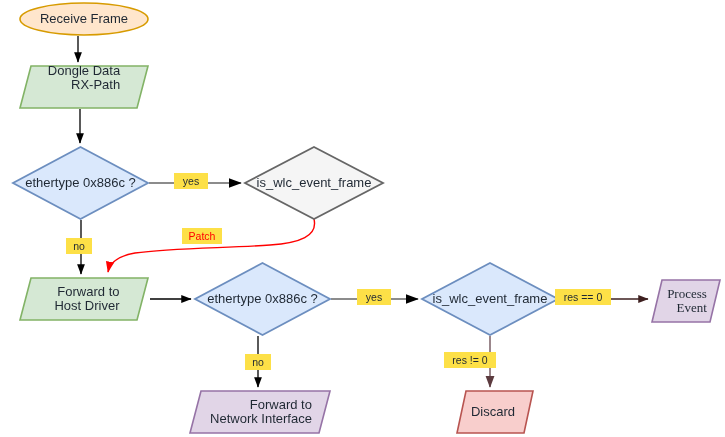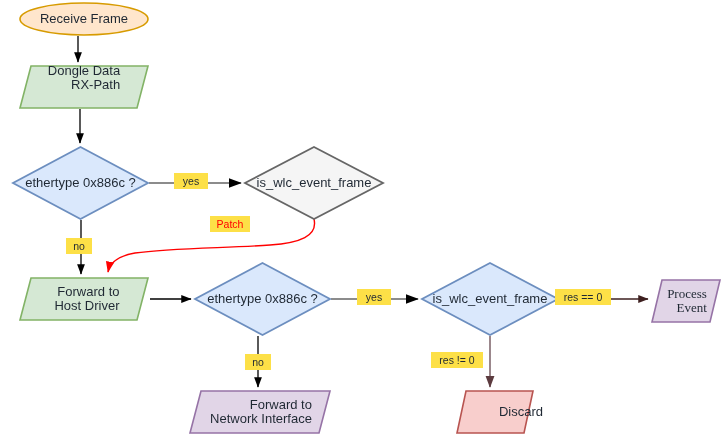--- a/index.html
+++ b/index.html
@@ -172,29 +172,29 @@
   <div class="node-label" style="left:195px; top:286px; width:135px; height:26px;">ethertype 0x886c ?</div>
 
   <div class="node-label" style="left:420px; top:286px; width:140px; height:26px;">is_wlc_event_frame</div>
 
   <div class="node-label" style="left:654px; top:280px; width:66px; height:42px;font-family:Liberation Serif, serif;">Process
 Event</div>
 
   <div class="node-label" style="left:192px; top:391px; width:138px; height:42px;">Forward to
 Network Interface</div>
 
-  <div class="node-label" style="left:485px; top:391px; width:72px; height:42px;">Discard</div>
+  <div class="node-label" style="left:457px; top:391px; width:72px; height:42px;">Discard</div>
 
   <div class="edge-label" style="left:174px; top:173px; width:34px; height:16px;">yes</div>
 
   <div class="edge-label" style="left:66px; top:238px; width:26px; height:16px;">no</div>
 
-  <div class="edge-label patch-label" style="left:182px; top:216px; width:40px; height:16px;margin-left:28px;">Patch</div>
+  <div class="edge-label patch-label" style="left:182px; top:228px; width:40px; height:16px;">Patch</div>
 
   <div class="edge-label" style="left:357px; top:289px; width:34px; height:16px;">yes</div>
 
   <div class="edge-label" style="left:245px; top:354px; width:26px; height:16px;">no</div>
 
   <div class="edge-label" style="left:555px; top:289px; width:56px; height:16px;">res == 0</div>
 
-  <div class="edge-label" style="left:431px; top:352px; width:52px; height:16px;">res != 0</div>
+  <div class="edge-label" style="left:444px; top:352px; width:52px; height:16px;">res != 0</div>
 
 </div>
 
 </body></html>

